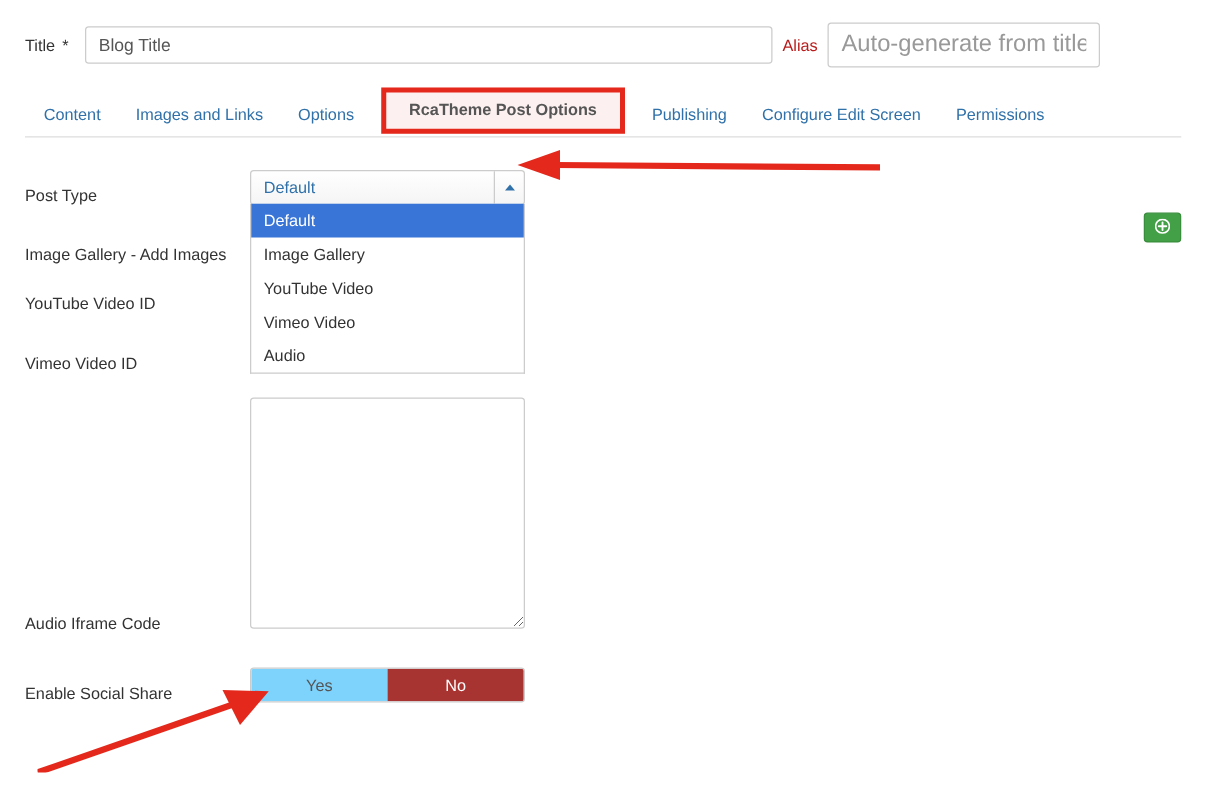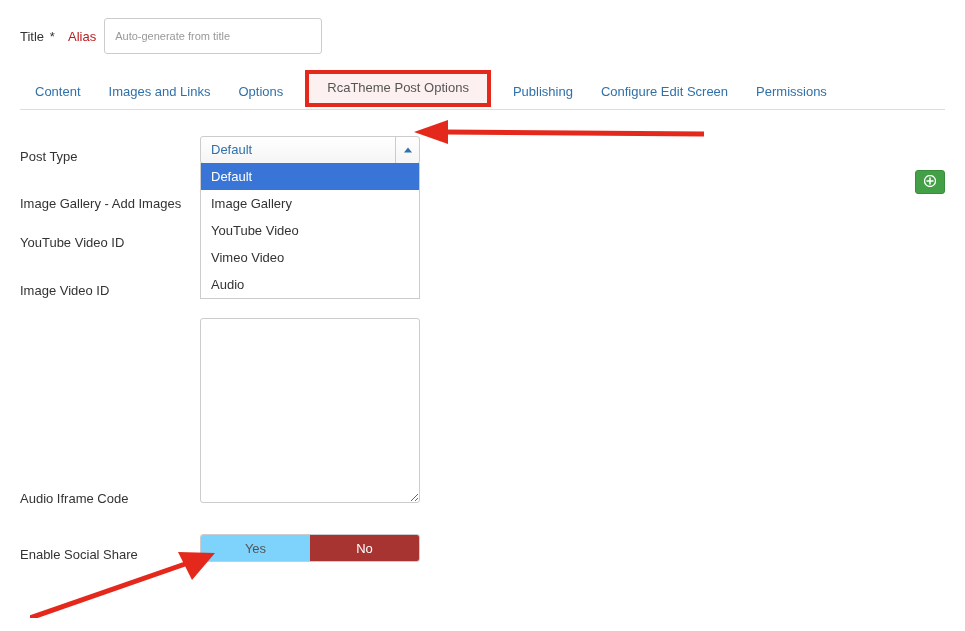--- a/index.html
+++ b/index.html
@@ -28,21 +28,21 @@
     font-size: 14px;
     color: #555;
   }
   .alias-label { margin-left: 0; color: #b91c1c; }
   .alias-input {
     width: 218px;
     height: 36px;
     padding: 4px 10px;
     border: 1px solid #ccc;
     border-radius: 3px;
-    font-size: 11px;
+    font-size: 19px;
     color: #999;
   }
   .alias-input::placeholder { color: #999; }
 
   
   .tabs-row {
     margin-top: 22px;
     border-bottom: 1px solid #ddd;
     display: flex;
     gap: 28px;
@@ -59,20 +59,21 @@
     position: relative;
     padding: 0;
   }
   .tab-active {
     color: #555;
     background: #fdf0f0;
     border: 4px solid #e4281b;
     padding: 6px 18px 8px 18px;
     margin: -6px -6px -1px -6px;
     display: inline-block;
+    font-weight: bold;
   }
 
   
   .form-area { margin-top: 26px; }
   .form-row {
     display: flex;
     align-items: flex-end;
     margin-bottom: 20px;
   }
   .form-row.gallery-row { margin-top: 28px; }
@@ -193,20 +194,21 @@
   .arrow2 { left: 30px;  top: 548px; width: 190px; height: 70px; }
 </style>
 </head>
 <body>
 
 <div class="top-row">
   <span class="title-label">
     <span>Title</span>
     <span class="req">*</span>
   </span>
+  <input class="title-input" type="text" value="Blog Title" style="">
   <span class="alias-label">Alias</span>
   <input class="alias-input" type="text" placeholder="Auto-generate from title" style="">
 </div>
 
 <div class="tabs-row">
   <span class="tab">Content</span>
   <span class="tab">Images and Links</span>
   <span class="tab">Options</span>
   <span class="tab-active-wrap">
     <span class="tab-active">RcaTheme Post Options</span>
@@ -241,21 +243,21 @@
 
   <div class="form-row gallery-row">
     <div class="form-label">Image Gallery - Add Images</div>
   </div>
 
   <div class="form-row yt-row">
     <div class="form-label">YouTube Video ID</div>
   </div>
 
   <div class="form-row">
-    <div class="form-label">Image Video ID</div>
+    <div class="form-label">Vimeo Video ID</div>
     <div class="form-ctrl">
       <input class="text-input" type="text" style="">
     </div>
   </div>
 
   <div class="form-row">
     <div class="form-label">Audio Iframe Code</div>
     <div class="form-ctrl">
       <textarea class="textarea-input" style=""></textarea>
     </div>

